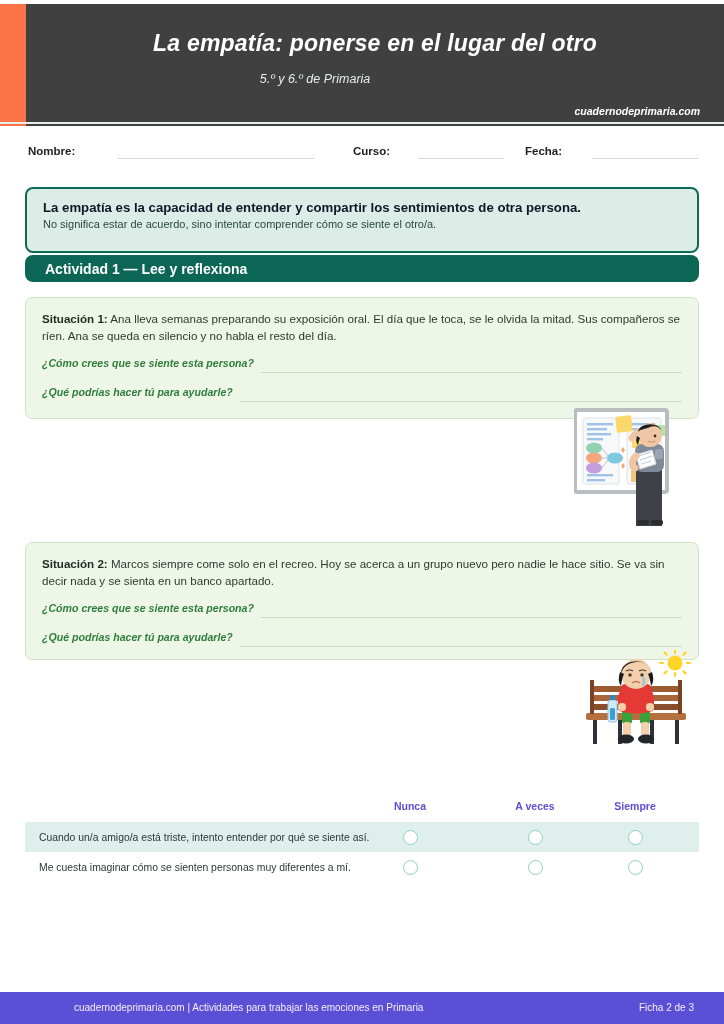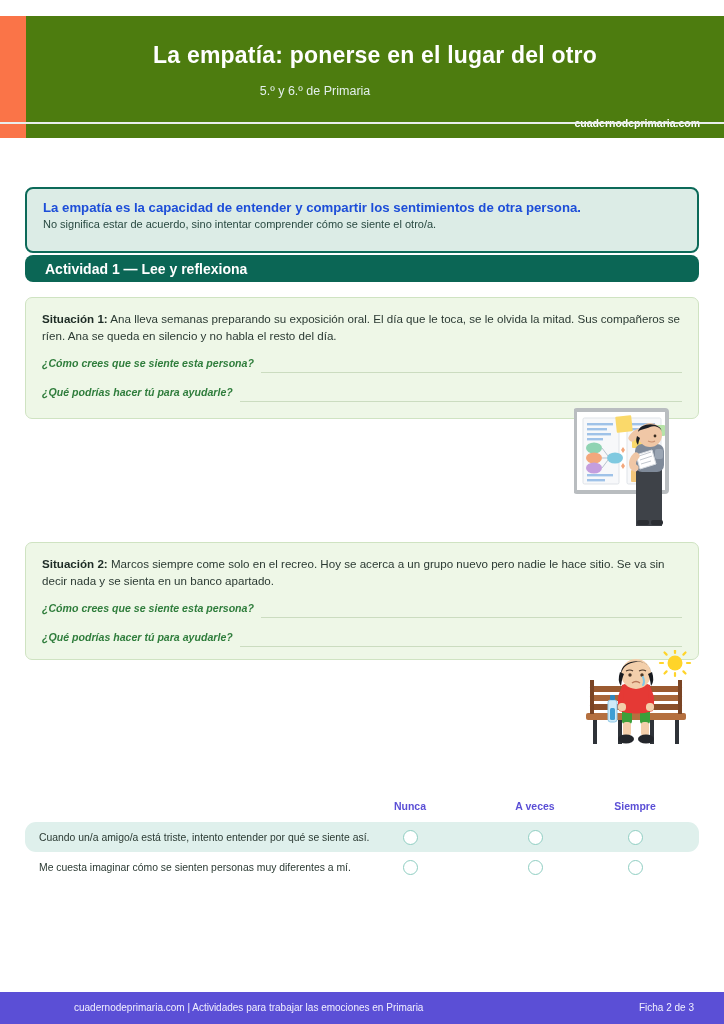--- a/index.html
+++ b/index.html
@@ -8,22 +8,23 @@
     height: 1024px;
     background: #ffffff;
     font-family: "Liberation Sans", sans-serif;
     color: #1f2d28;
     overflow: hidden;
   }
   .page { position: relative; width: 724px; height: 1024px; background: #fff; }
 
   
   .header {
-    position: absolute; left: 0; top: 16px; width: 724px; height: 122px;
-    background: #4d7c0f;
+    position: absolute; left: 0; top: 4px; width: 724px; height: 122px;
+    background: #404040;
+    font-style: italic;
   }
   .header-accent {
     position: absolute; left: 0; top: 0; width: 26px; height: 122px;
     background: #fa7448;
   }
   .header-title {
     position: absolute; left: 26px; top: 26px; width: 698px;
     text-align: center; color: #ffffff;
     font-size: 23px; font-weight: bold; letter-spacing: .2px;
   }
@@ -50,21 +51,21 @@
   .id-curso-line { left: 418px; width: 86px; }
   .id-fecha-label { left: 525px; }
   .id-fecha-line { left: 592px; width: 106px; }
 
   
   .definition {
     position: absolute; left: 25px; top: 187px; width: 674px; height: 66px;
     background: #dcece6; border: 2px solid #0c6a59; border-radius: 8px;
     padding: 11px 16px 0 16px;
   }
-  .definition-title { font-size: 13.2px; font-weight: bold; color: #1d4ed8; line-height: 1.25; }
+  .definition-title { font-size: 13.2px; font-weight: bold; color: #0f172a; line-height: 1.25; }
   .definition-text { margin-top: 0; font-size: 11px; color: #2a4a42; line-height: 1.3; }
 
   
   .actbar {
     position: absolute; left: 25px; width: 674px; height: 27px;
     background: #0b6655; border-radius: 8px;
     color: #fff; font-size: 14px; font-weight: bold;
     display: flex; align-items: center; padding-left: 20px;
   }
   .actbar-1 { top: 255px; }
@@ -100,21 +101,21 @@
   .illus-bench { left: 584px; top: 650px; width: 110px; height: 100px; }
 
   
   .survey { position: absolute; left: 25px; top: 800px; width: 674px; }
   .survey-head { position: relative; height: 22px; }
   .survey-col-head {
     position: absolute; top: 0; font-size: 10.5px; font-weight: bold;
     color: #5b4fd6; text-align: center; width: 92px;
   }
   .survey-row { position: relative; height: 30px; }
-  .survey-row.alt { background: #dff0ec; border-radius: 11px; }
+  .survey-row.alt { background: #dff0ec; }
   .survey-row-label {
     position: absolute; left: 14px; top: 0; height: 30px;
     display: flex; align-items: center;
     font-size: 10.4px; color: #2b3a33;
   }
   .survey-cell { position: absolute; top: 0; width: 92px; height: 30px; display: flex; align-items: center; justify-content: center; }
   .bubble {
     width: 15px; height: 15px; border-radius: 50%;
     border: 1.6px solid #8fcec2; background: #ffffff;
   }
@@ -133,20 +134,28 @@
 <div class="page">
 
   <div class="header">
     <div class="header-accent"></div>
     <div class="header-title">La empatía: ponerse en el lugar del otro</div>
     <div class="header-subtitle">5.º y 6.º de Primaria</div>
     <div class="header-brand">cuadernodeprimaria.com</div>
   </div>
   <div class="header-underline"></div>
 
+  <div class="idrow">
+    <div class="id-label id-nombre-label">Nombre:</div>
+    <div class="id-line id-nombre-line"></div>
+    <div class="id-label id-curso-label">Curso:</div>
+    <div class="id-line id-curso-line"></div>
+    <div class="id-label id-fecha-label">Fecha:</div>
+    <div class="id-line id-fecha-line"></div>
+  </div>
 
   <div class="definition">
     <div class="definition-title">La empatía es la capacidad de entender y compartir los sentimientos de otra persona.</div>
     <div class="definition-text">No significa estar de acuerdo, sino intentar comprender cómo se siente el otro/a.</div>
   </div>
 
   <div class="actbar actbar-1">Actividad 1 — Lee y reflexiona</div>
 
   <div class="situation sit-1">
     <div class="sit-text"><b>Situación 1:</b><span> Ana lleva semanas preparando su exposición oral. El día que le toca, se le olvida la mitad. Sus compañeros se ríen. Ana se queda en silencio y no habla el resto del día.</span></div>

